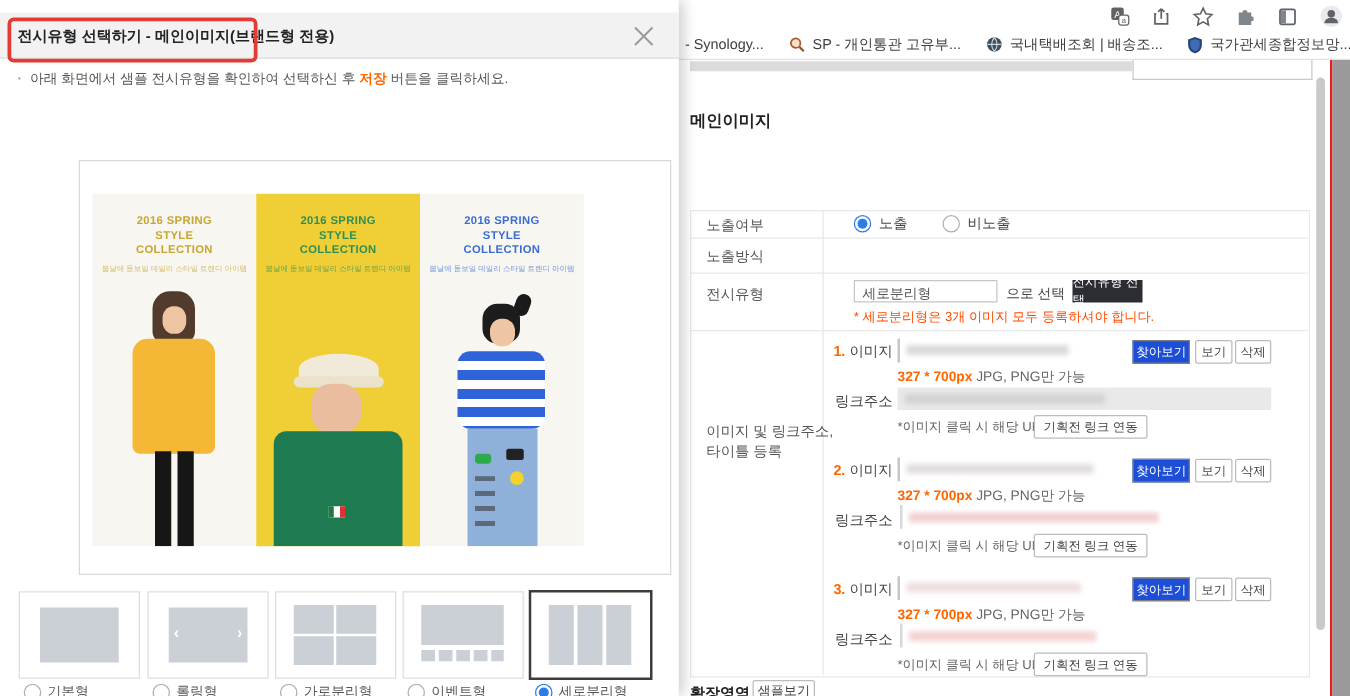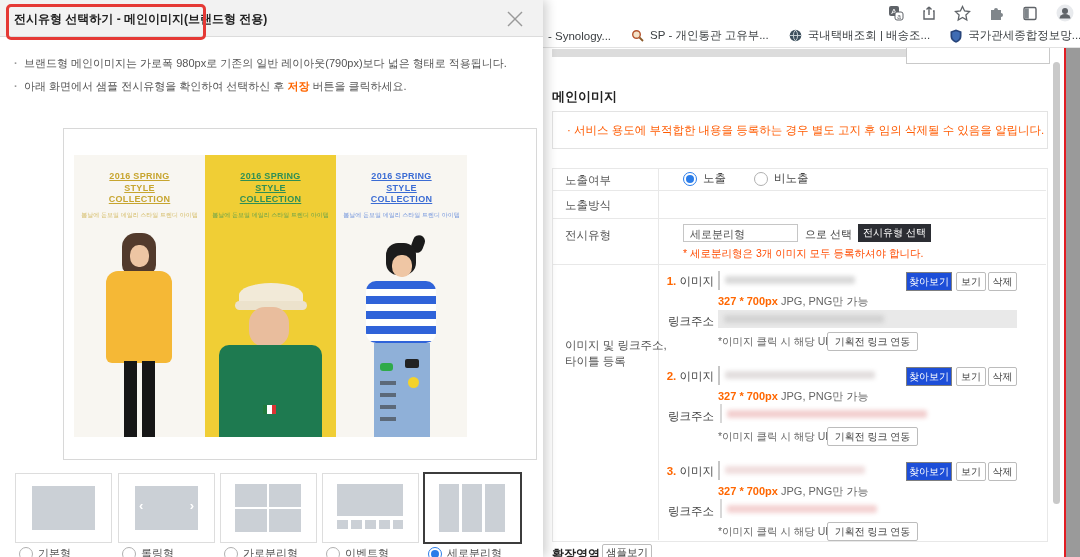--- a/index.html
+++ b/index.html
@@ -33,30 +33,30 @@
   .orange{color:#ff6600;}
   .rednote{color:#ff4b00;font-size:10.5px;}
   .smudge{position:absolute;left:6px;top:4px;height:8px;border-radius:2px;filter:blur(2px);background:#dadada;}
   .glabel{position:absolute;width:60px;text-align:right;font-size:11.5px;color:#444;white-space:nowrap;}
   .urlnote{font-size:10.5px;color:#666;white-space:nowrap;}
   .scrollthumb{left:1053px;top:14px;width:7px;height:442px;background:#c9c9c9;border-radius:4px;}
   .redline{left:1064px;top:48px;width:2px;height:509px;background:#e11d23;}
   .graydesk{left:1066px;top:48px;width:14px;height:509px;background:#9a9a9a;}
   
   .modal{left:0;top:0;width:543px;height:557px;background:#fff;box-shadow:4px 0 10px rgba(0,0,0,.18);}
-  .m-head{position:absolute;left:0;top:0;width:543px;height:36px;background:#f2f2f2;border-bottom:1px solid #dcdcdc;}
+  .m-head{position:absolute;left:0;top:10px;width:543px;height:36px;background:#f2f2f2;border-bottom:1px solid #dcdcdc;}
   .m-title{position:absolute;left:14px;top:11px;font-size:12px;font-weight:bold;color:#222;white-space:nowrap;}
   .m-redbox{position:absolute;left:6px;top:4px;width:194px;height:30px;border:3px solid #e53935;border-radius:5px;}
   .m-bullets{position:absolute;left:14px;top:56px;width:516px;}
   .m-b{position:relative;padding-left:10px;font-size:11px;color:#555;line-height:1.45;margin-bottom:7px;}
   .m-b::before{content:"\00B7";position:absolute;left:0;top:0;color:#999;font-weight:bold;}
   .hl{color:#ff6600;font-weight:bold;}
   .frame{position:absolute;left:63px;top:128px;width:472px;height:330px;border:1px solid #d8d8d8;background:#fff;}
   .panel{position:absolute;top:26px;width:131px;height:282px;overflow:hidden;}
-  .p-title{margin-top:16px;text-align:center;font-size:9px;font-weight:bold;letter-spacing:.3px;line-height:1.3;text-decoration:underline;}
+  .p-title{margin-top:16px;text-align:center;font-size:9px;font-weight:bold;letter-spacing:.3px;line-height:1.3;}
   .p-sub{margin-top:5px;text-align:center;font-size:6px;opacity:.7;white-space:nowrap;}
   .thumb{position:absolute;top:473px;width:95px;height:68px;background:#fff;border:1px solid #ddd;cursor:pointer;}
   .thumb.sel{border:2px solid #3c3c3c;margin:-1px;}
   .ph{background:#cbd0d6;position:absolute;}
   .opt{position:absolute;top:546px;display:flex;align-items:center;gap:5px;font-size:11px;color:#555;}
   .x-ic{position:absolute;left:504px;top:8px;cursor:pointer;}
 </style>
 </head>
 <body>
 
@@ -119,23 +119,20 @@
 
   </div>
 </div>
 
 <div class="abs page">
   <div class="abs graybar"></div>
   <div class="abs cutbox"></div>
 
   <div class="abs sec-title">메인이미지</div>
 
-  <div class="abs notice">
-    <span>·  서비스 용도에 부적합한 내용을 등록하는 경우 별도 고지 후 임의 삭제될 수 있음을 알립니다.</span>
-  </div>
 
   <div class="abs" style="left:552px;top:120px;width:494px;height:372px;border:1px solid #e8e8e8;"></div>
   <div class="abs tbl-line" style="left:552px;top:142px;width:494px;height:1px;"></div>
   <div class="abs tbl-line" style="left:552px;top:170px;width:494px;height:1px;"></div>
   <div class="abs tbl-line" style="left:552px;top:216px;width:494px;height:1px;"></div>
   <div class="abs tbl-line" style="left:658px;top:120px;width:1px;height:372px;"></div>
 
   <div class="abs flabel" style="left:565px;top:125px;">노출여부</div>
   <div class="abs" style="left:683px;top:123px;display:flex;gap:28px;">
     <span class="ropt">
@@ -148,21 +145,21 @@
     </span>
   </div>
 
   <div class="abs flabel" style="left:565px;top:150px;">노출방식</div>
 
   <div class="abs flabel" style="left:565px;top:180px;">전시유형</div>
   <div class="abs tinput" style="left:683px;top:176px;width:113px;height:16px;">
     <span style="position:absolute;left:6px;top:2px;font-size:11px;color:#555;">세로분리형</span>
   </div>
   <div class="abs" style="left:805px;top:179px;font-size:11px;color:#444;">으로 선택</div>
-  <div class="abs btn-dark" style="left:858px;top:176px;width:73px;height:18px;">전시유형 선택</div>
+  <div class="abs btn-dark" style="left:858px;top:176px;width:56px;height:18px;">전시유형 선택</div>
   <div class="abs rednote" style="left:683px;top:199px;">* 세로분리형은 3개 이미지 모두 등록하셔야 합니다.</div>
 
   <div class="abs flabel" style="left:565px;top:290px;">이미지 및 링크주소,</div>
   <div class="abs flabel" style="left:565px;top:306px;">타이틀 등록</div>
 
   <div class="abs" style="left:0;top:224px;width:1066px;height:90px;">
     <span class="glabel" style="left:654px;top:2px;"><b class="orange">1.</b> <span>이미지</span></span>
     <span class="abs tinput" style="left:718px;top:0;width:184px;height:17px;"><span class="smudge" style="width:130px;"></span></span>
     <span class="abs btn-gray" style="left:906px;top:0;width:44px;height:17px;">찾아보기</span>
     <span class="abs btn-line" style="left:956px;top:0;width:28px;height:17px;">보기</span>
@@ -215,21 +212,20 @@
   <div class="m-head">
     <div class="m-title">전시유형 선택하기 - 메인이미지(브랜드형 전용)</div>
     <div class="m-redbox"></div>
     <svg class="x-ic" width="22" height="22" viewBox="0 0 22 22">
       <line x1="4" y1="4" x2="18" y2="18" stroke="#9a9a9a" stroke-width="1.5"></line>
       <line x1="18" y1="4" x2="4" y2="18" stroke="#9a9a9a" stroke-width="1.5"></line>
     </svg>
   </div>
 
   <div class="m-bullets">
-    <div class="m-b">브랜드형 메인이미지는 가로폭 980px로 기존의 일반 레이아웃(790px)보다 넓은 형태로 적용됩니다.</div>
     <div class="m-b">
       <span>아래 화면에서 샘플 전시유형을 확인하여 선택하신 후 </span><span class="hl">저장</span><span> 버튼을 클릭하세요.</span>
     </div>
   </div>
 
   <div class="frame">
 
     <div class="panel" style="left:10px;background:#f8f6f1;">
       <div class="p-title" style="color:#c7a52f;">
         <span>2016 SPRING</span><br>

